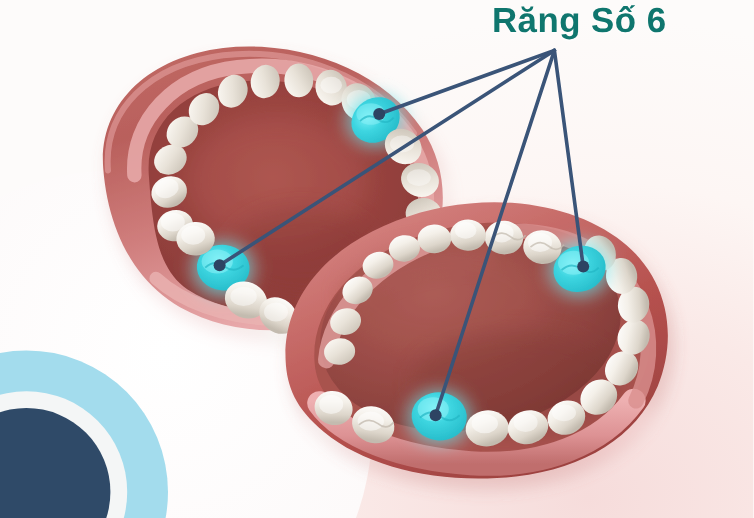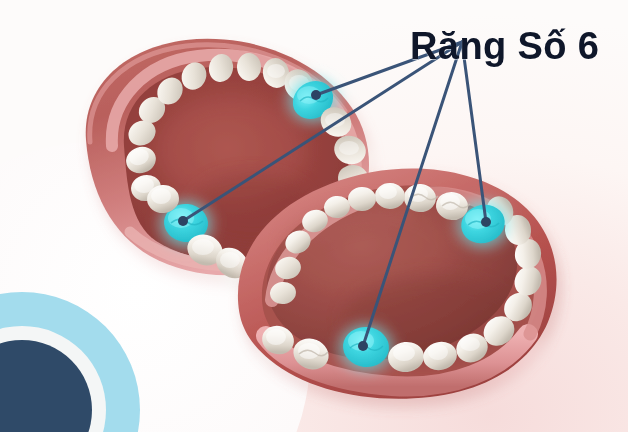--- a/index.html
+++ b/index.html
@@ -62,27 +62,26 @@
   
   #art {
     position: absolute;
     inset: 0;
   }
   
   .label {
     position: absolute;
     left: 410px;
     top: 2px;
-    font-size: 38px;
+    font-size: 29px;
     font-weight: bold;
     letter-spacing: 0.4px;
-    color: #0f172a;
+    color: #0f766e;
     white-space: nowrap;
     text-shadow: 0 1px 1px rgba(255,255,255,0.6);
-    margin-top: 23px;
   }
 </style>
 </head>
 <body>
 
 <div id="stage">
 
   <div class="bg-base"></div>
   <div class="bg-soft-white"></div>
 

